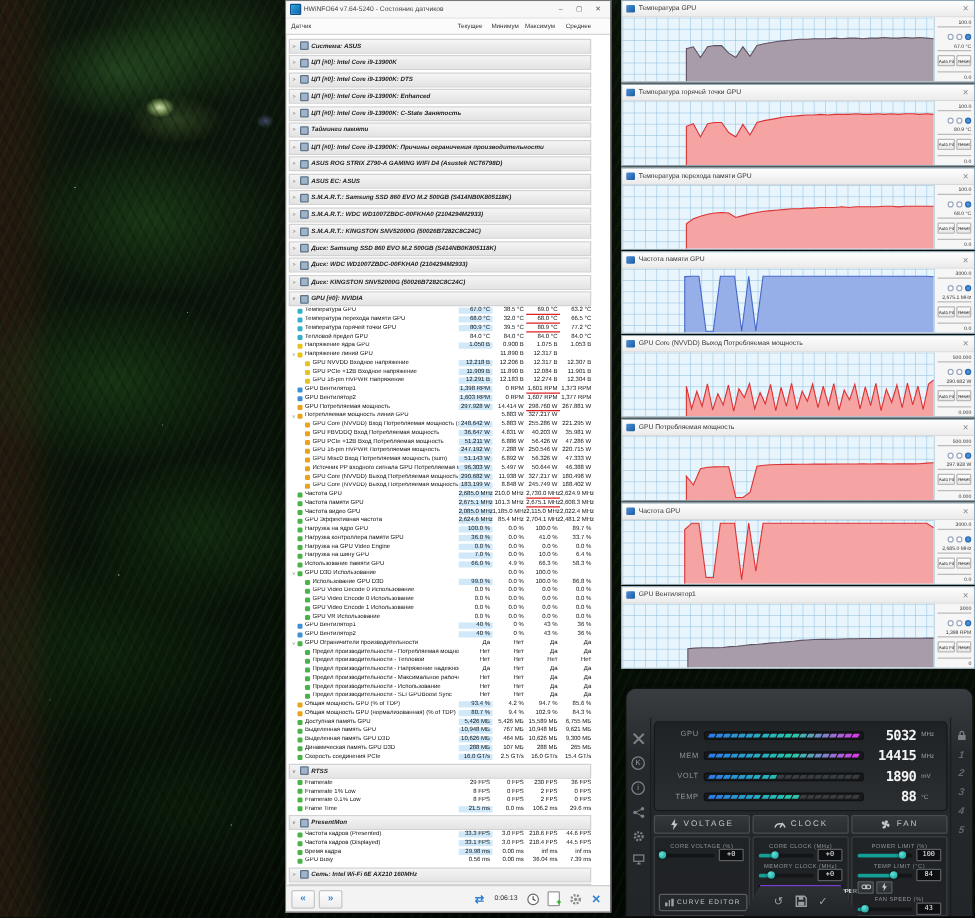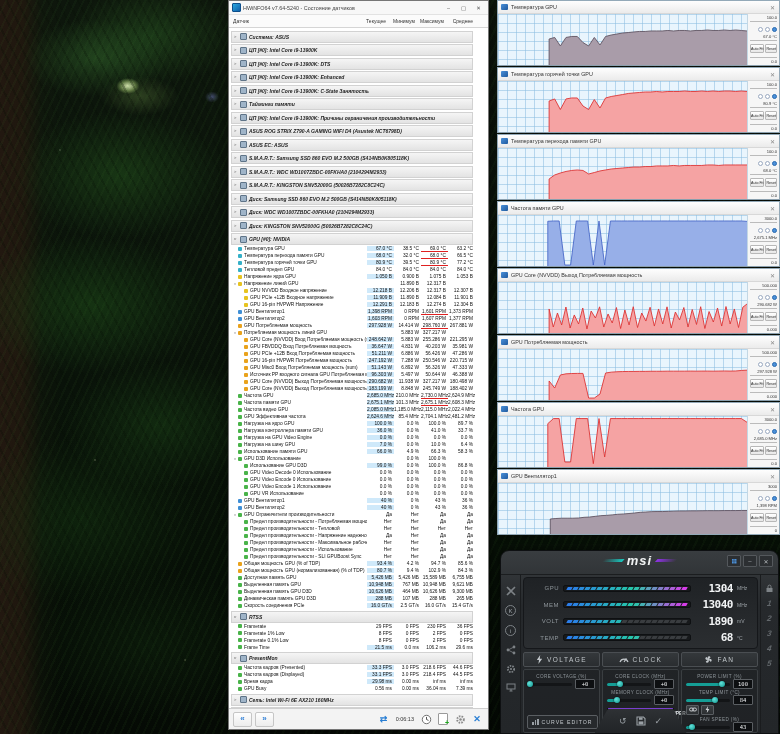--- a/index.html
+++ b/index.html
@@ -1092,34 +1092,20 @@
             <span class="gbtn">Auto Fit</span>
             <span class="gbtn">Reset</span>
           </div>
           <div class="gmin">0</div>
         </div>
       </div>
     </div>
   </div>
 
 <div class="msi">
-  <div class="msi-top">
-    <div class="msi-logo">
-      <span class="slash slashL"></span>
-      <span class="msi-word">msi</span>
-      <span class="slash slashR"></span>
-    </div>
-    <div class="msi-winbtns">
-      <span class="mwb">
-          <span class="grid-ico"></span>
-        </span>
-      <span class="mwb">–</span>
-      <span class="mwb">✕</span>
-    </div>
-  </div>
 
   <div class="msi-railL">
     <span class="rail-ic">
       <svg class="mini" width="10" height="10" viewBox="0 0 10 10">
           <path d="M1 1 L9 9 M9 1 L1 9" stroke="#7d8286" stroke-width="1.6"></path>
         </svg>
     </span>
     <span class="circ-txt">K</span>
     <span class="circ-txt">i</span>
     <span class="rail-ic">
@@ -1177,21 +1163,21 @@
             <span class="ro-seg" style="background: rgb(48, 192, 172);"></span>
             <span class="ro-seg" style="background: rgb(69, 176, 180);"></span>
             <span class="ro-seg" style="background: rgb(90, 159, 187);"></span>
             <span class="ro-seg" style="background: rgb(110, 143, 195);"></span>
             <span class="ro-seg" style="background: rgb(131, 126, 202);"></span>
             <span class="ro-seg" style="background: rgb(152, 110, 210);"></span>
             <span class="ro-seg" style="background: rgb(173, 94, 217);"></span>
             <span class="ro-seg" style="background: rgb(193, 77, 225);"></span>
             <span class="ro-seg" style="background: rgb(214, 61, 232);"></span>
           </span>
-          <span class="ro-val">1304</span>
+          <span class="ro-val">5032</span>
           <span class="ro-unit">MHz</span>
         </div>
         <div class="ro-row">
           <span class="ro-label">MEM</span>
           <span class="ro-bar">
             <span class="ro-seg" style="background: rgb(43, 125, 233);"></span>
             <span class="ro-seg" style="background: rgb(42, 132, 227);"></span>
             <span class="ro-seg" style="background: rgb(42, 140, 221);"></span>
             <span class="ro-seg" style="background: rgb(41, 147, 214);"></span>
             <span class="ro-seg" style="background: rgb(41, 154, 208);"></span>
@@ -1204,21 +1190,21 @@
             <span class="ro-seg" style="background: rgb(48, 192, 172);"></span>
             <span class="ro-seg" style="background: rgb(69, 176, 180);"></span>
             <span class="ro-seg" style="background: rgb(90, 159, 187);"></span>
             <span class="ro-seg" style="background: rgb(110, 143, 195);"></span>
             <span class="ro-seg" style="background: rgb(131, 126, 202);"></span>
             <span class="ro-seg" style="background: rgb(152, 110, 210);"></span>
             <span class="ro-seg" style="background: rgb(173, 94, 217);"></span>
             <span class="ro-seg" style="background: rgb(193, 77, 225);"></span>
             <span class="ro-seg" style="background: rgb(214, 61, 232);"></span>
           </span>
-          <span class="ro-val">13040</span>
+          <span class="ro-val">14415</span>
           <span class="ro-unit">MHz</span>
         </div>
         <div class="ro-row">
           <span class="ro-label">VOLT</span>
           <span class="ro-bar">
             <span class="ro-seg" style="background: rgb(43, 125, 233);"></span>
             <span class="ro-seg" style="background: rgb(42, 132, 227);"></span>
             <span class="ro-seg" style="background: rgb(42, 140, 221);"></span>
             <span class="ro-seg" style="background: rgb(41, 147, 214);"></span>
             <span class="ro-seg" style="background: rgb(41, 154, 208);"></span>
@@ -1258,21 +1244,21 @@
             <span class="ro-seg" style="background: rgb(48, 192, 172);"></span>
             <span class="ro-seg" style="background: rgb(58, 61, 64);"></span>
             <span class="ro-seg" style="background: rgb(58, 61, 64);"></span>
             <span class="ro-seg" style="background: rgb(58, 61, 64);"></span>
             <span class="ro-seg" style="background: rgb(58, 61, 64);"></span>
             <span class="ro-seg" style="background: rgb(58, 61, 64);"></span>
             <span class="ro-seg" style="background: rgb(58, 61, 64);"></span>
             <span class="ro-seg" style="background: rgb(58, 61, 64);"></span>
             <span class="ro-seg" style="background: rgb(58, 61, 64);"></span>
           </span>
-          <span class="ro-val">68</span>
+          <span class="ro-val">88</span>
           <span class="ro-unit">°C</span>
         </div>
       </div>
 
     <div class="msi-secs">
       <div class="sec-head">
         <svg class="mini" width="7" height="9" viewBox="0 0 7 9">
             <path d="M4.2 0 L0.8 5 L3 5 L2.4 9 L6.2 3.8 L3.8 3.8 Z" fill="#c2c7cb"></path>
           </svg>
         <span>VOLTAGE</span>

